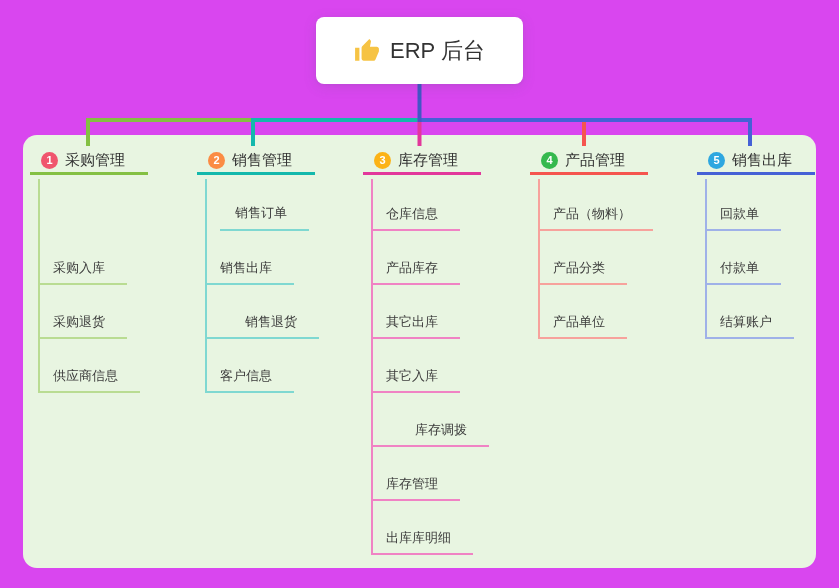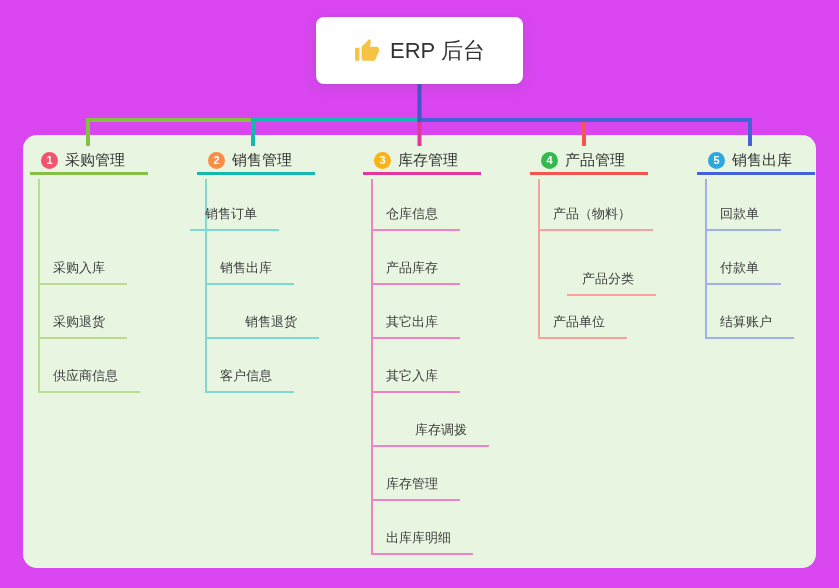--- a/index.html
+++ b/index.html
@@ -66,21 +66,21 @@
       </div>
       <div class="vline" style="background: rgb(185, 220, 146); left: 38px; top: 179px; height: 214px;"></div>
       <div class="child" style="left: 38px; top: 313px; border-bottom: 2px solid rgb(185, 220, 146);">采购退货</div>
       <div class="child" style="left: 38px; top: 259px; border-bottom: 2px solid rgb(185, 220, 146);">采购入库</div>
       <div class="child" style="left: 38px; top: 367px; border-bottom: 2px solid rgb(185, 220, 146);">供应商信息</div>
       <div class="branch-header" style="left: 197px; top: 149px; width: 118px; border-bottom: 3px solid rgb(20, 184, 172);">
         <span class="badge" style="background: rgb(251, 140, 68);">2</span>
         <span>销售管理</span>
       </div>
       <div class="vline" style="background: rgb(127, 216, 209); left: 205px; top: 179px; height: 214px;"></div>
-      <div class="child" style="left: 190px; top: 205px; border-bottom: 2px solid rgb(127, 216, 209);">销售订单</div>
+      <div class="child" style="left: 220px; top: 205px; border-bottom: 2px solid rgb(127, 216, 209); font-family: Liberation Mono, monospace;">销售订单</div>
       <div class="child" style="left: 205px; top: 259px; border-bottom: 2px solid rgb(127, 216, 209);">销售出库</div>
       <div class="child" style="left: 205px; top: 313px; border-bottom: 2px solid rgb(127, 216, 209); padding-left: 40px;">销售退货</div>
       <div class="child" style="left: 205px; top: 367px; border-bottom: 2px solid rgb(127, 216, 209);">客户信息</div>
       <div class="branch-header" style="left: 363px; top: 149px; width: 118px; border-bottom: 3px solid rgb(226, 55, 155);">
         <span class="badge" style="background: rgb(252, 179, 22);">3</span>
         <span>库存管理</span>
       </div>
       <div class="vline" style="background: rgb(240, 131, 196); left: 371px; top: 179px; height: 376px;"></div>
       <div class="child" style="left: 371px; top: 205px; border-bottom: 2px solid rgb(240, 131, 196);">仓库信息</div>
       <div class="child" style="left: 371px; top: 259px; border-bottom: 2px solid rgb(240, 131, 196);">产品库存</div>
@@ -88,21 +88,21 @@
       <div class="child" style="left: 371px; top: 367px; border-bottom: 2px solid rgb(240, 131, 196);">其它入库</div>
       <div class="child" style="left: 371px; top: 421px; border-bottom: 2px solid rgb(240, 131, 196); padding-left: 44px;">库存调拨</div>
       <div class="child" style="left: 371px; top: 475px; border-bottom: 2px solid rgb(240, 131, 196);">库存管理</div>
       <div class="child" style="left: 371px; top: 529px; border-bottom: 2px solid rgb(240, 131, 196);">出库库明细</div>
       <div class="branch-header" style="left: 530px; top: 149px; width: 118px; border-bottom: 3px solid rgb(245, 85, 78);">
         <span class="badge" style="background: rgb(53, 185, 78);">4</span>
         <span>产品管理</span>
       </div>
       <div class="vline" style="background: rgb(247, 162, 156); left: 538px; top: 179px; height: 160px;"></div>
       <div class="child" style="left: 538px; top: 205px; border-bottom: 2px solid rgb(247, 162, 156);">产品（物料）</div>
-      <div class="child" style="left: 538px; top: 270px; border-bottom: 2px solid rgb(247, 162, 156); margin-left: 29px;">产品分类</div>
+      <div class="child" style="left: 538px; top: 259px; border-bottom: 2px solid rgb(247, 162, 156);">产品分类</div>
       <div class="child" style="left: 538px; top: 313px; border-bottom: 2px solid rgb(247, 162, 156);">产品单位</div>
       <div class="branch-header" style="left: 697px; top: 149px; width: 118px; border-bottom: 3px solid rgb(69, 97, 214);">
         <span class="badge" style="background: rgb(46, 167, 224);">5</span>
         <span>销售出库</span>
       </div>
       <div class="vline" style="background: rgb(159, 177, 232); left: 705px; top: 179px; height: 160px;"></div>
       <div class="child" style="left: 705px; top: 205px; border-bottom: 2px solid rgb(159, 177, 232);">回款单</div>
       <div class="child" style="left: 705px; top: 259px; border-bottom: 2px solid rgb(159, 177, 232);">付款单</div>
       <div class="child" style="left: 705px; top: 313px; border-bottom: 2px solid rgb(159, 177, 232);">结算账户</div>
     </div>

